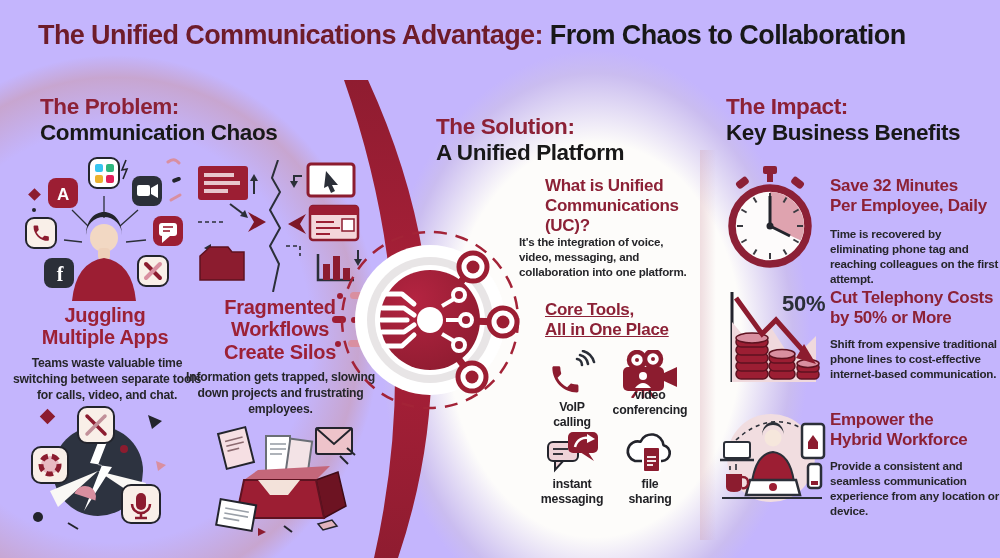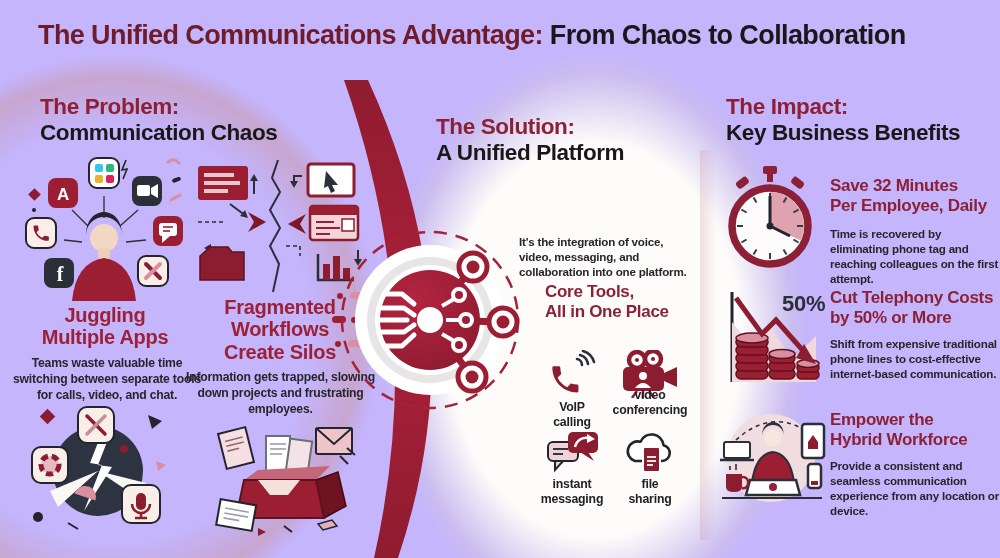--- a/index.html
+++ b/index.html
@@ -268,22 +268,25 @@
     <circle cx="179" cy="265" r="6" fill="none" stroke="#ffffff" stroke-width="4"></circle>
     <circle cx="150" cy="240" r="13" fill="#ffffff"></circle>
     <circle cx="193" cy="187" r="14" fill="#ffffff" stroke="#9c1e33" stroke-width="5"></circle>
       <circle cx="193" cy="187" r="6.5" fill="#9c1e33"></circle>
     <circle cx="223" cy="242" r="14" fill="#ffffff" stroke="#9c1e33" stroke-width="5"></circle>
       <circle cx="223" cy="242" r="6.5" fill="#9c1e33"></circle>
     <circle cx="192" cy="297" r="14" fill="#ffffff" stroke="#9c1e33" stroke-width="5"></circle>
       <circle cx="192" cy="297" r="6.5" fill="#9c1e33"></circle>
   </svg>
 
+  <div class="abs sech pre" style="left:545px;top:176px;width:185px;">What is Unified
+Communications
+(UC)?</div>
   <div class="abs bodytxt" style="left:519px;top:234px;width:172px;">It's the integration of voice, video, messaging, and collaboration into one platform.</div>
-  <div class="abs sech pre" style="left:545px;top:282px;width:185px;">Core Tools,
+  <div class="abs sech pre" style="left:545px;top:300px;width:185px;text-decoration:underline;">Core Tools,
 All in One Place</div>
 
   <svg class="abs" style="left:546px;top:350px;" width="52" height="48" viewBox="0 0 52 48">
     <g transform="translate(2,12) scale(1.45)">
       <path d="M6.62 10.79c1.44 2.83 3.76 5.14 6.59 6.59l2.2-2.2c.27-.27.67-.36 1.02-.24 1.12.37 2.33.57 3.57.57.55 0 1 .45 1 1V20c0 .55-.45 1-1 1-9.39 0-17-7.61-17-17 0-.55.45-1 1-1h3.5c.55 0 1 .45 1 1 0 1.25.2 2.45.57 3.57.11.35.03.74-.25 1.02l-2.2 2.2z" fill="#8c1c2f"></path>
     </g>
     <g stroke="#2b2f38" stroke-width="2.6" fill="none" stroke-linecap="round">
       <path d="M31 9 A6 6 0 0 1 36 15"></path>
       <path d="M34 5 A11 11 0 0 1 42 14"></path>
       <path d="M37 1 A16 16 0 0 1 48 12"></path>

